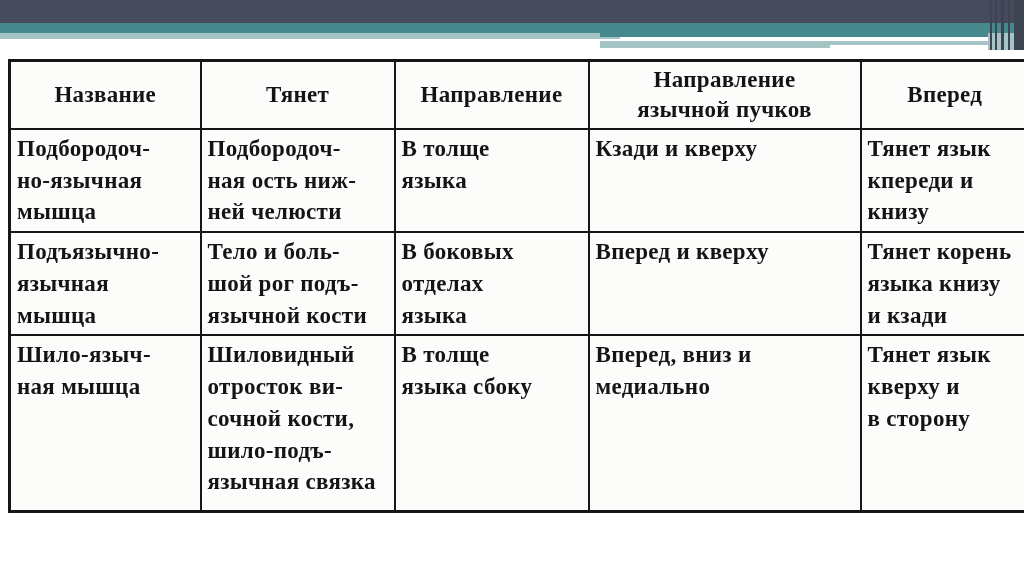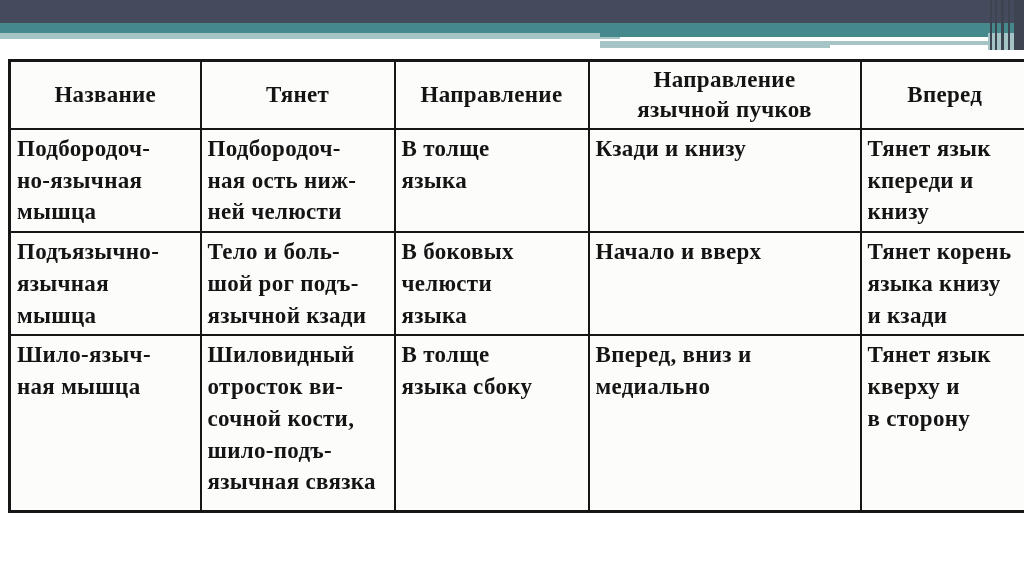--- a/index.html
+++ b/index.html
@@ -103,36 +103,36 @@
   <tbody>
     <tr class="r1">
       <td>Подбородоч-
 но-язычная
 мышца</td>
       <td>Подбородоч-
 ная ость ниж-
 ней челюсти</td>
       <td>В толще
 языка</td>
-      <td>Кзади и книзу</td>
+      <td>Кзади и кверху</td>
       <td>Тянет язык
 кпереди и
 книзу</td>
     </tr>
     <tr class="r2">
       <td>Подъязычно-
 язычная
 мышца</td>
       <td>Тело и боль-
 шой рог подъ-
-язычной кзади</td>
+язычной кости</td>
       <td>В боковых
-челюсти
+отделах
 языка</td>
-      <td>Начало и вверх</td>
+      <td>Вперед и кверху</td>
       <td>Тянет корень
 языка книзу
 и кзади</td>
     </tr>
     <tr class="r3">
       <td>Шило-языч-
 ная мышца</td>
       <td>Шиловидный
 отросток ви-
 сочной кости,

